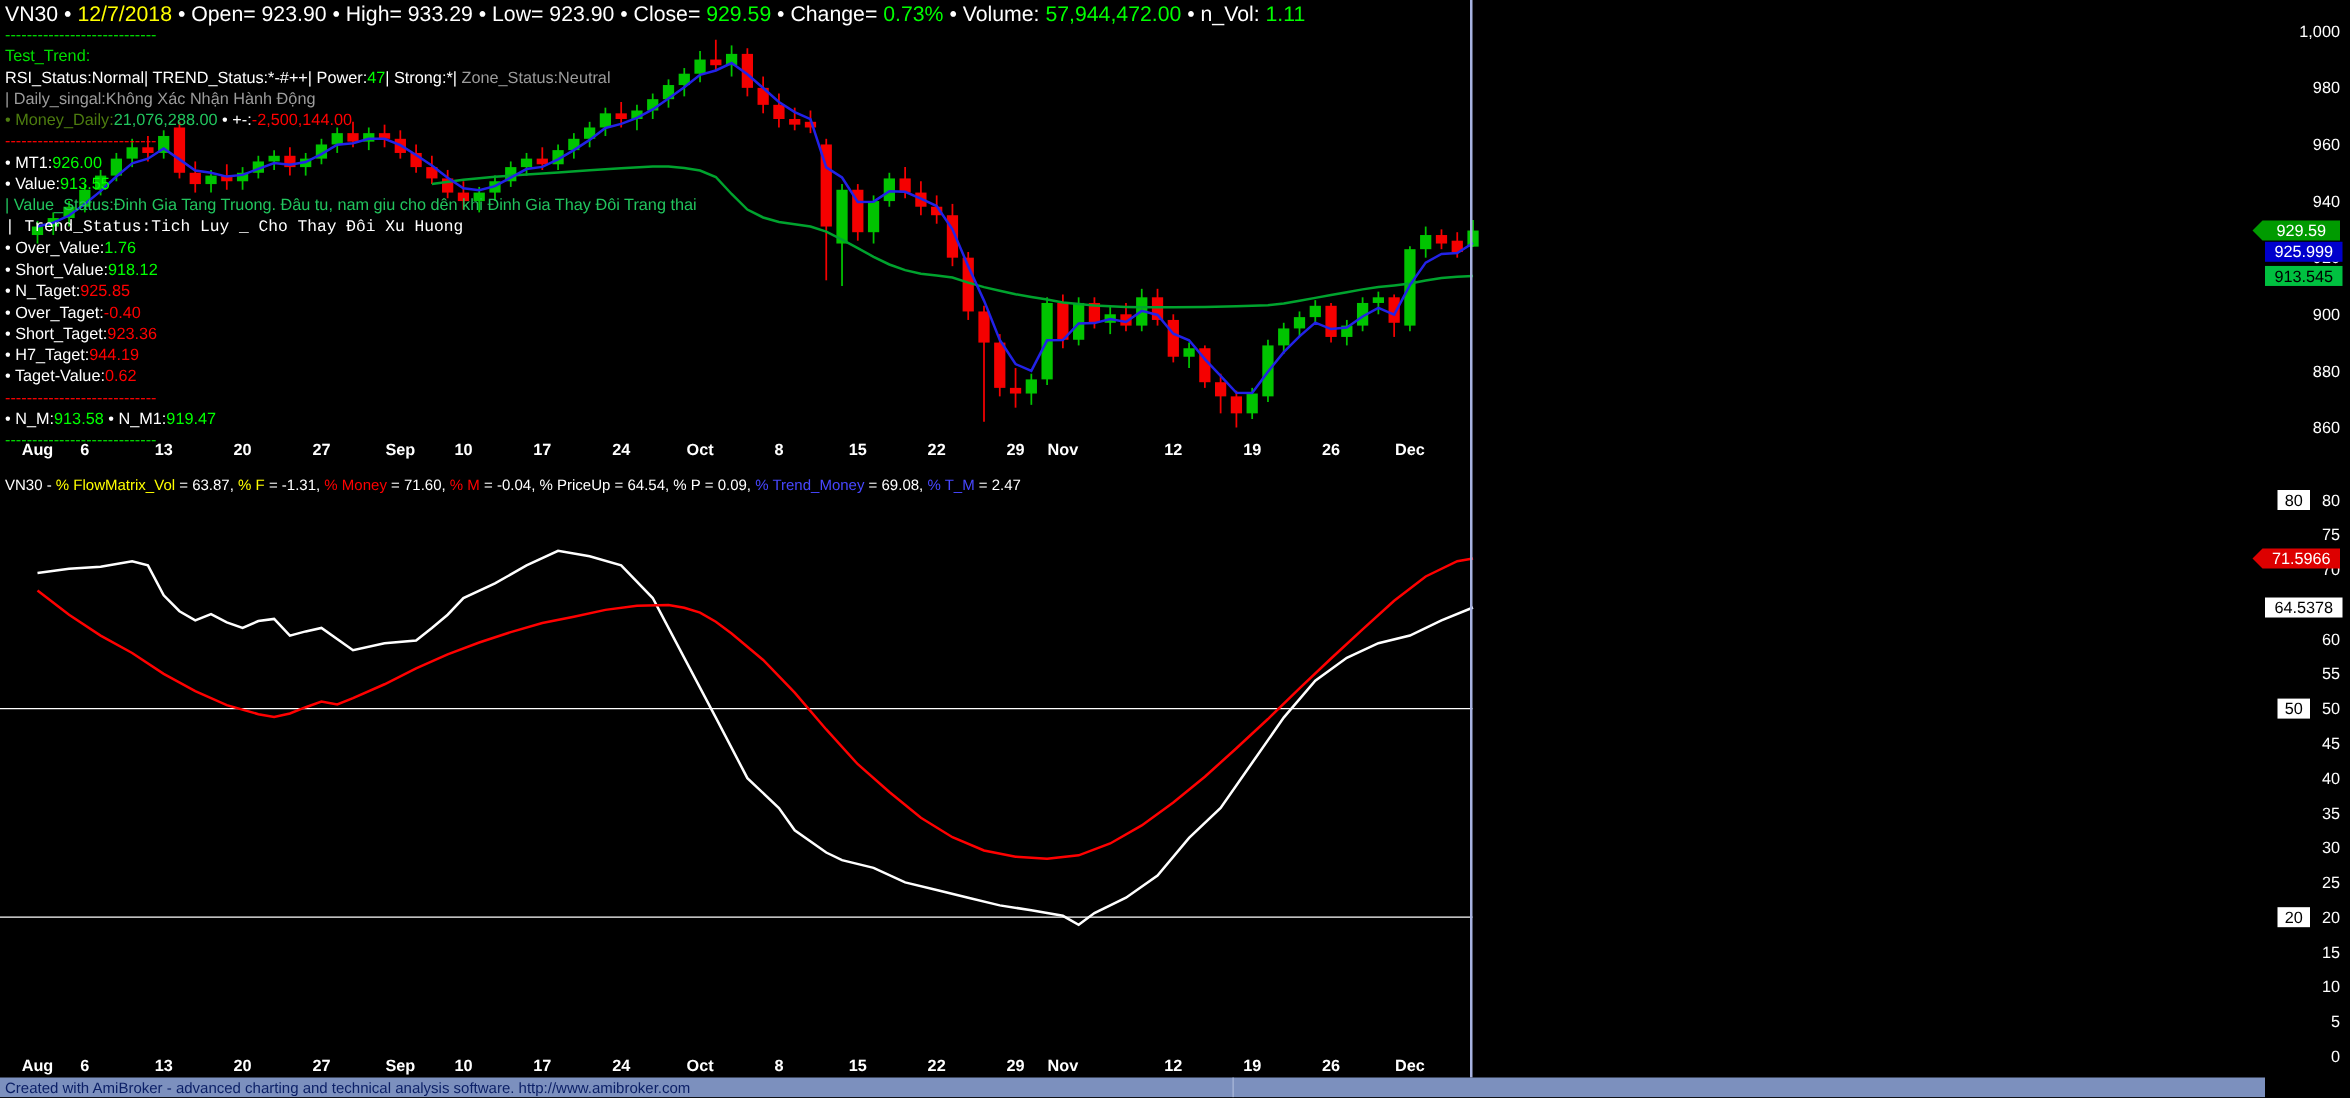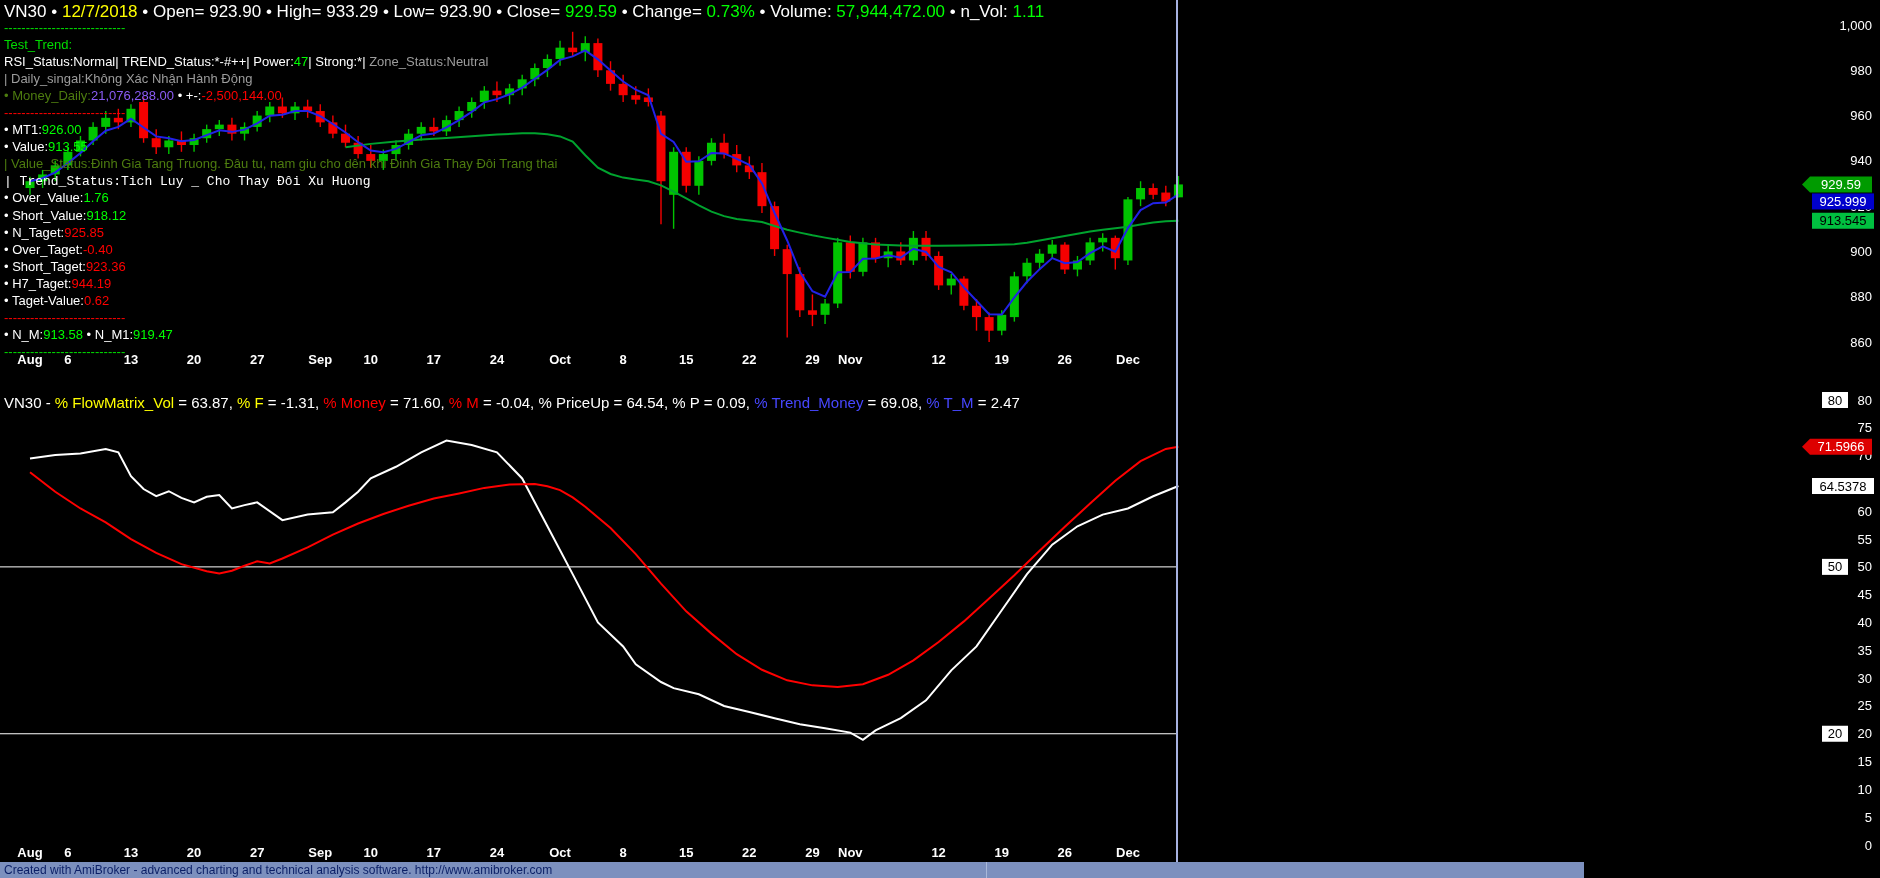--- a/index.html
+++ b/index.html
@@ -1,28 +1,28 @@
 <!DOCTYPE html>
 <html><head>
 <meta charset="utf-8">
 <style>
   html,body{margin:0;padding:0;background:#000;}
   .screen{position:relative;width:1880px;height:878px;background:#000;overflow:hidden;
           font-family:"Liberation Sans","DejaVu Sans",sans-serif;}
   .titlebar{position:absolute;left:4px;top:2px;height:16px;font-size:17px;white-space:nowrap;z-index:5;}
   .overlay{position:absolute;left:4px;top:19px;z-index:5;font-size:13px;line-height:17.05px;white-space:nowrap;}
   .overlay .oline{height:17.05px;}
-  .lowerTitle{position:absolute;left:4px;top:394px;height:17px;font-size:15px;white-space:nowrap;z-index:5;}
+  .lowerTitle{position:absolute;left:4px;top:381px;height:17px;font-size:12px;white-space:nowrap;z-index:5;}
   .xaxis{position:absolute;left:0;width:1180px;height:16px;z-index:4;}
   .xaxis span{position:absolute;transform:translateX(-50%);font-size:13px;font-weight:bold;color:#fff;white-space:nowrap;}
   #xaxisUpper{top:352px;}
   #xaxisLower{top:845px;}
   #chartSvg{position:absolute;left:0;top:0;z-index:1;}
   .cursorline{position:absolute;top:0;left:1176px;width:2px;height:862px;background:#A7B2E0;z-index:3;}
-  .statusbar{position:absolute;left:0;top:862px;width:1584px;height:16px;background:#7C90BE;z-index:6;
+  .statusbar{position:absolute;left:0;top:862px;width:1812px;height:16px;background:#7C90BE;z-index:6;
              color:#0B1F66;font-size:12px;line-height:16px;padding-left:4px;box-sizing:border-box;}
   .statusdiv{position:absolute;left:986px;top:862px;width:1px;height:16px;background:#A9B8D9;z-index:7;}
 </style>
 </head>
 <body>
 
 <div class="screen">
   <svg id="chartSvg" width="1880" height="862">
       <g>
         <text x="1872" y="29.5" fill="#FFF" font-size="13" text-anchor="end" font-family="Liberation Sans, DejaVu Sans, sans-serif">1,000</text>
@@ -277,25 +277,25 @@
         <rect x="1822" y="725.75" width="26" height="16" fill="#FFFFFF"></rect>
         <text x="1835" y="738.25" fill="#000000" font-size="13" text-anchor="middle" font-family="Liberation Sans, DejaVu Sans, sans-serif">20</text>
       </g>
     </svg>
   <div class="titlebar"><span style="color: rgb(255, 255, 255);">VN30 • </span><span style="color: rgb(255, 255, 0);">12/7/2018</span><span style="color: rgb(255, 255, 255);"> • Open= 923.90 • High= 933.29 • Low= 923.90 • Close= </span><span style="color: rgb(0, 255, 0);">929.59</span><span style="color: rgb(255, 255, 255);"> • Change= </span><span style="color: rgb(0, 255, 0);">0.73%</span><span style="color: rgb(255, 255, 255);"> • Volume: </span><span style="color: rgb(0, 255, 0);">57,944,472.00</span><span style="color: rgb(255, 255, 255);"> • n_Vol: </span><span style="color: rgb(0, 255, 0);">1.11</span></div>
   <div class="overlay" id="overlay">
       <div class="oline"><span style="color: rgb(0, 221, 0);">----------------------------</span></div>
       <div class="oline"><span style="color: rgb(0, 221, 0);">Test_Trend:</span></div>
       <div class="oline"><span style="color: rgb(255, 255, 255);">RSI_Status:Normal| TREND_Status:*-#++| Power:</span><span style="color: rgb(0, 255, 0);">47</span><span style="color: rgb(255, 255, 255);">| Strong:*| </span><span style="color: rgb(156, 156, 156);">Zone_Status:Neutral</span></div>
       <div class="oline"><span style="color: rgb(156, 156, 156);">| Daily_singal:Không Xác Nhận Hành Động</span></div>
-      <div class="oline"><span style="color: #4d7c0f;">• Money_Daily:</span><span style="color: #8b5cf6;">21,076,288.00</span><span style="color: rgb(255, 255, 255);"> • +-:</span><span style="color: rgb(255, 0, 0);">-2,500,144.00</span></div>
+      <div class="oline"><span style="color: #4d7c0f;">• Money_Daily:</span><span style="color: #22c55e;">21,076,288.00</span><span style="color: rgb(255, 255, 255);"> • +-:</span><span style="color: rgb(255, 0, 0);">-2,500,144.00</span></div>
       <div class="oline"><span style="color: rgb(255, 0, 0);">----------------------------</span></div>
       <div class="oline"><span style="color: rgb(255, 255, 255);">• MT1:</span><span style="color: rgb(0, 255, 0);">926.00</span></div>
       <div class="oline"><span style="color: rgb(255, 255, 255);">• Value:</span><span style="color: rgb(0, 255, 0);">913.55</span></div>
-      <div class="oline"><span style="color: #4d7c0f;">| Value_Status:Đinh Gia Tang Truong. Đâu tu, nam giu cho dên khi Đinh Gia Thay Đôi Trang thai</span></div>
+      <div class="oline"><span style="color: #22c55e;">| Value_Status:Đinh Gia Tang Truong. Đâu tu, nam giu cho dên khi Đinh Gia Thay Đôi Trang thai</span></div>
       <div class="oline"><span style="color: rgb(255, 255, 255); font-family: Liberation Mono, monospace;">| Trend_Status:Tich Luy _ Cho Thay Đôi Xu Huong</span></div>
       <div class="oline"><span style="color: rgb(255, 255, 255);">• Over_Value:</span><span style="color: rgb(0, 255, 0);">1.76</span></div>
       <div class="oline"><span style="color: rgb(255, 255, 255);">• Short_Value:</span><span style="color: rgb(0, 255, 0);">918.12</span></div>
       <div class="oline"><span style="color: rgb(255, 255, 255);">• N_Taget:</span><span style="color: rgb(255, 0, 0);">925.85</span></div>
       <div class="oline"><span style="color: rgb(255, 255, 255);">• Over_Taget:</span><span style="color: rgb(255, 0, 0);">-0.40</span></div>
       <div class="oline"><span style="color: rgb(255, 255, 255);">• Short_Taget:</span><span style="color: rgb(255, 0, 0);">923.36</span></div>
       <div class="oline"><span style="color: rgb(255, 255, 255);">• H7_Taget:</span><span style="color: rgb(255, 0, 0);">944.19</span></div>
       <div class="oline"><span style="color: rgb(255, 255, 255);">• Taget-Value:</span><span style="color: rgb(255, 0, 0); text-align: right;">0.62</span></div>
       <div class="oline"><span style="color: rgb(255, 0, 0);">----------------------------</span></div>
       <div class="oline"><span style="color: rgb(255, 255, 255);">• N_M:</span><span style="color: rgb(0, 255, 0);">913.58</span><span style="color: rgb(255, 255, 255);"> • N_M1:</span><span style="color: rgb(0, 255, 0);">919.47</span></div>

